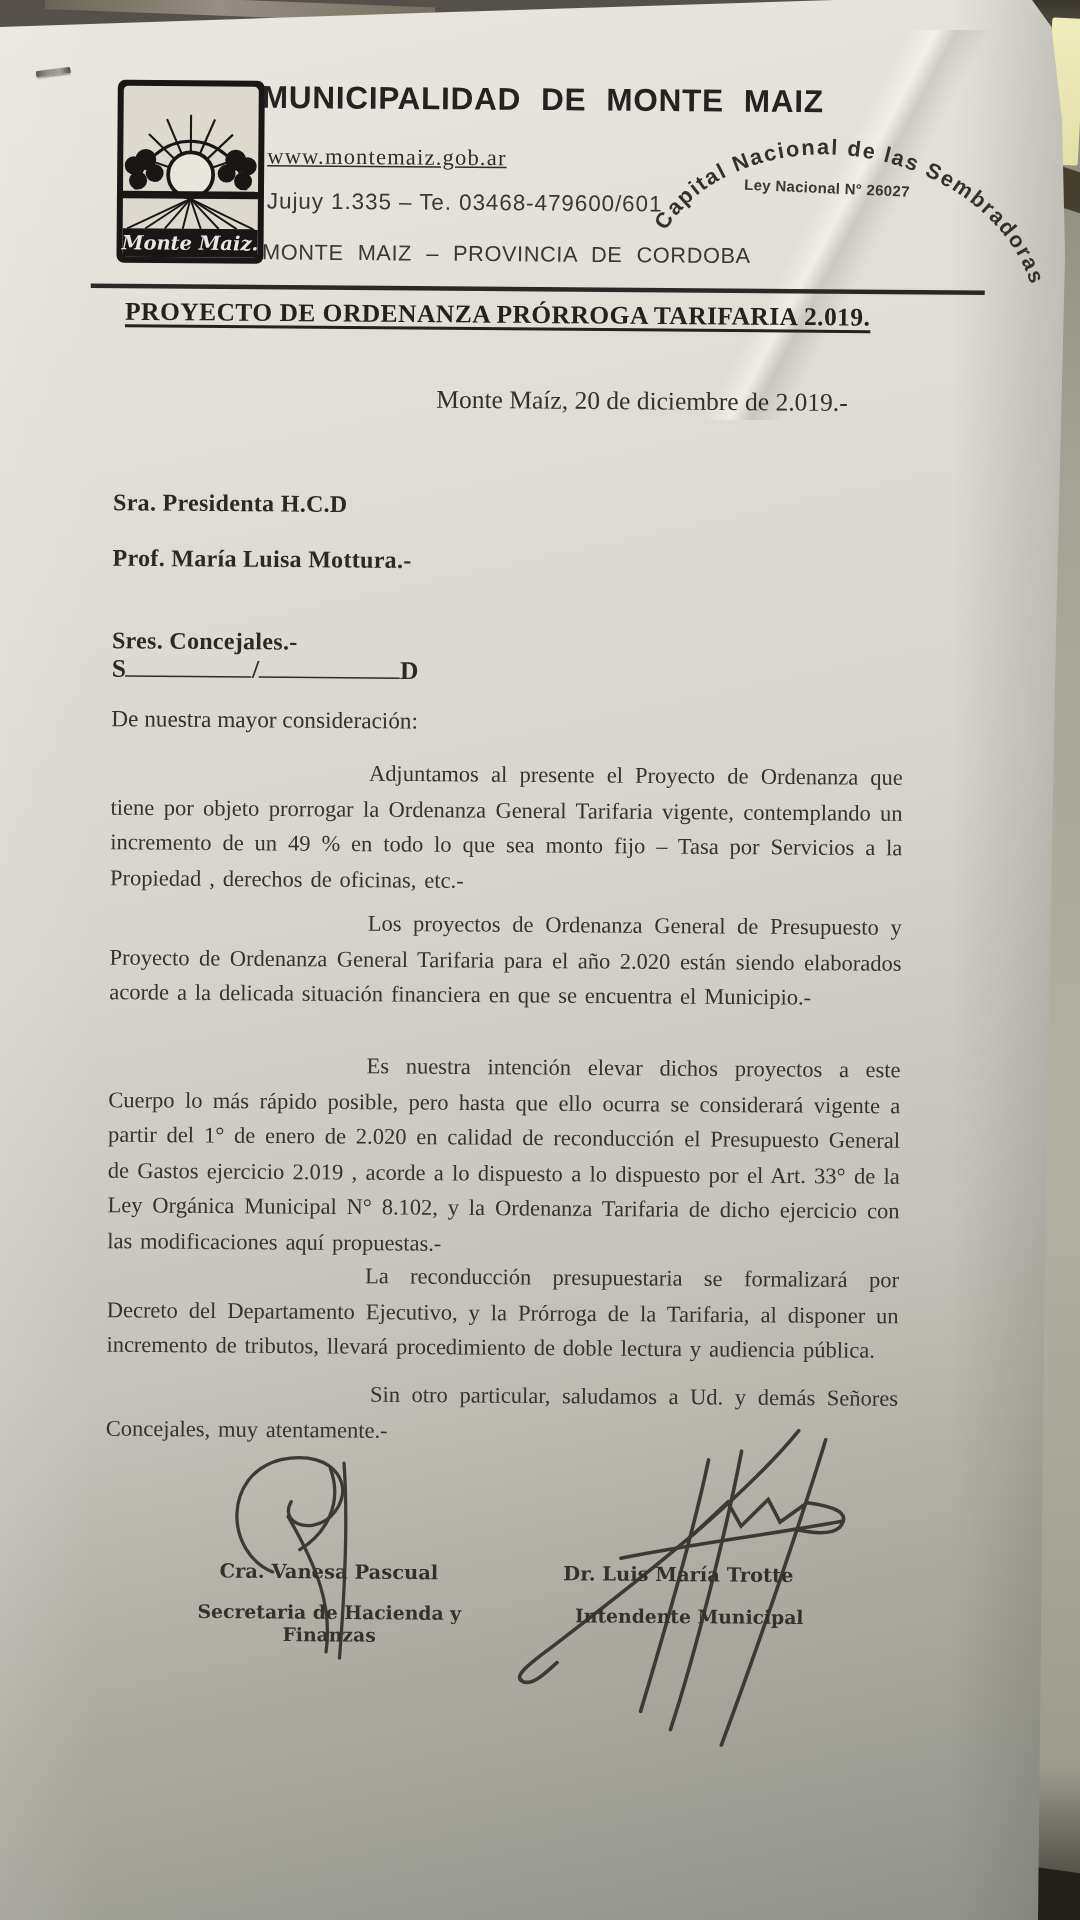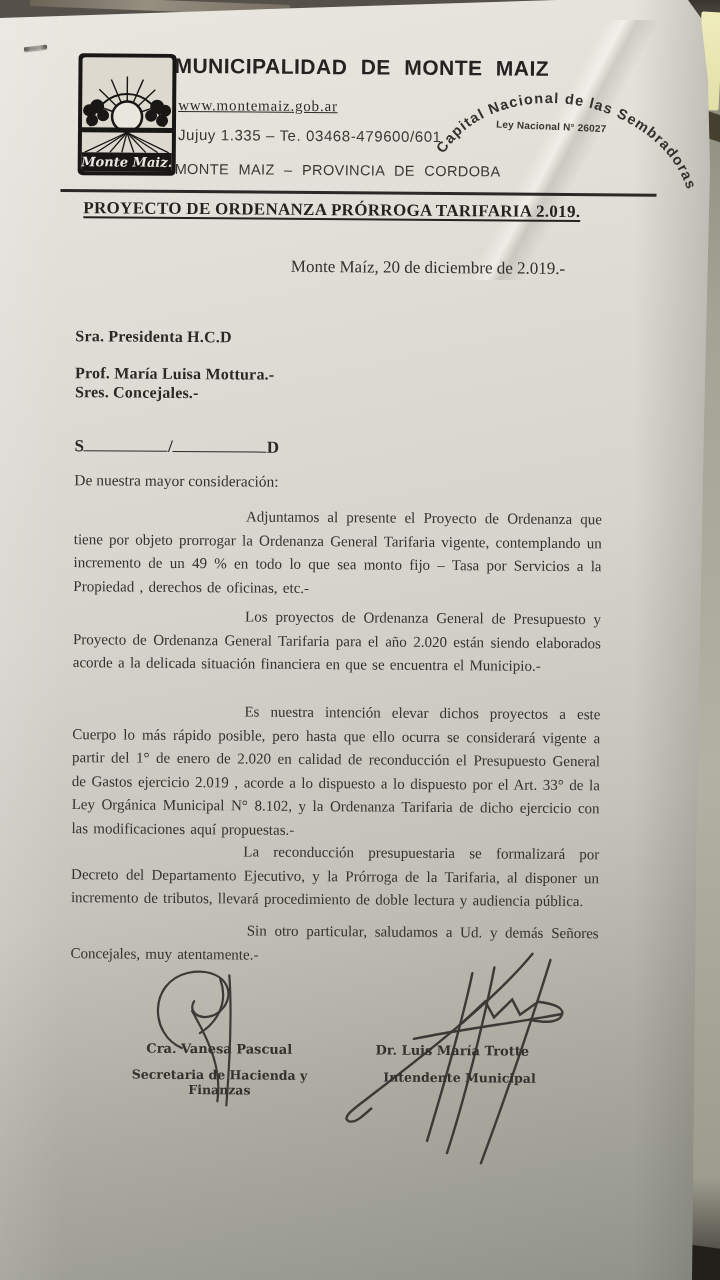--- a/index.html
+++ b/index.html
@@ -37,21 +37,21 @@
   .header-rule{left:62px;top:189px;width:596px;height:2.5px;background:#2a2927;}
 
   .stamp-svg{left:425px;top:46px;width:300px;height:190px;overflow:visible;}
   .law-text{left:497px;top:117px;font-family:"Liberation Sans",sans-serif;font-weight:700;font-size:10px;letter-spacing:.2px;color:#3a372f;transform:rotate(2deg);}
 
   .doc-title{left:85px;top:198px;font-weight:700;font-size:17px;letter-spacing:.3px;color:#23221f;
     text-decoration:underline;text-decoration-thickness:2px;text-underline-offset:3px;}
   .dateline{left:293px;top:255px;font-size:17px;color:#33302c;}
 
   .recipient{left:78px;font-weight:700;font-size:16px;letter-spacing:.2px;color:#2b2926;}
-  .r0{top:327px;} .r1{top:364px;} .r2{top:383px;}
+  .r0{top:327px;} .r1{top:364px;} .r2{top:419px;}
   .sd-line{left:78px;top:436px;font-weight:700;font-size:17px;color:#2b2926;}
   .useg{display:inline-block;height:.85em;border-bottom:1.6px solid #2e2c29;}
   .useg.a{width:84px;} .useg.b{width:94px;}
   .salutation{left:78px;top:471px;font-size:15.5px;color:#34312d;}
 
   .para{left:78px;width:528px;font-size:15px;line-height:23.5px;text-align:justify;text-indent:172px;word-spacing:1.5px;color:#35322e;}
   .p0{top:504px;} .p1{top:604px;} .p2{top:699px;} .p3{top:839px;} .pclose{top:918px;text-indent:176px;}
 
   .sig-svg{overflow:visible;}
   .sig-left{left:140px;top:952px;width:150px;height:165px;}

